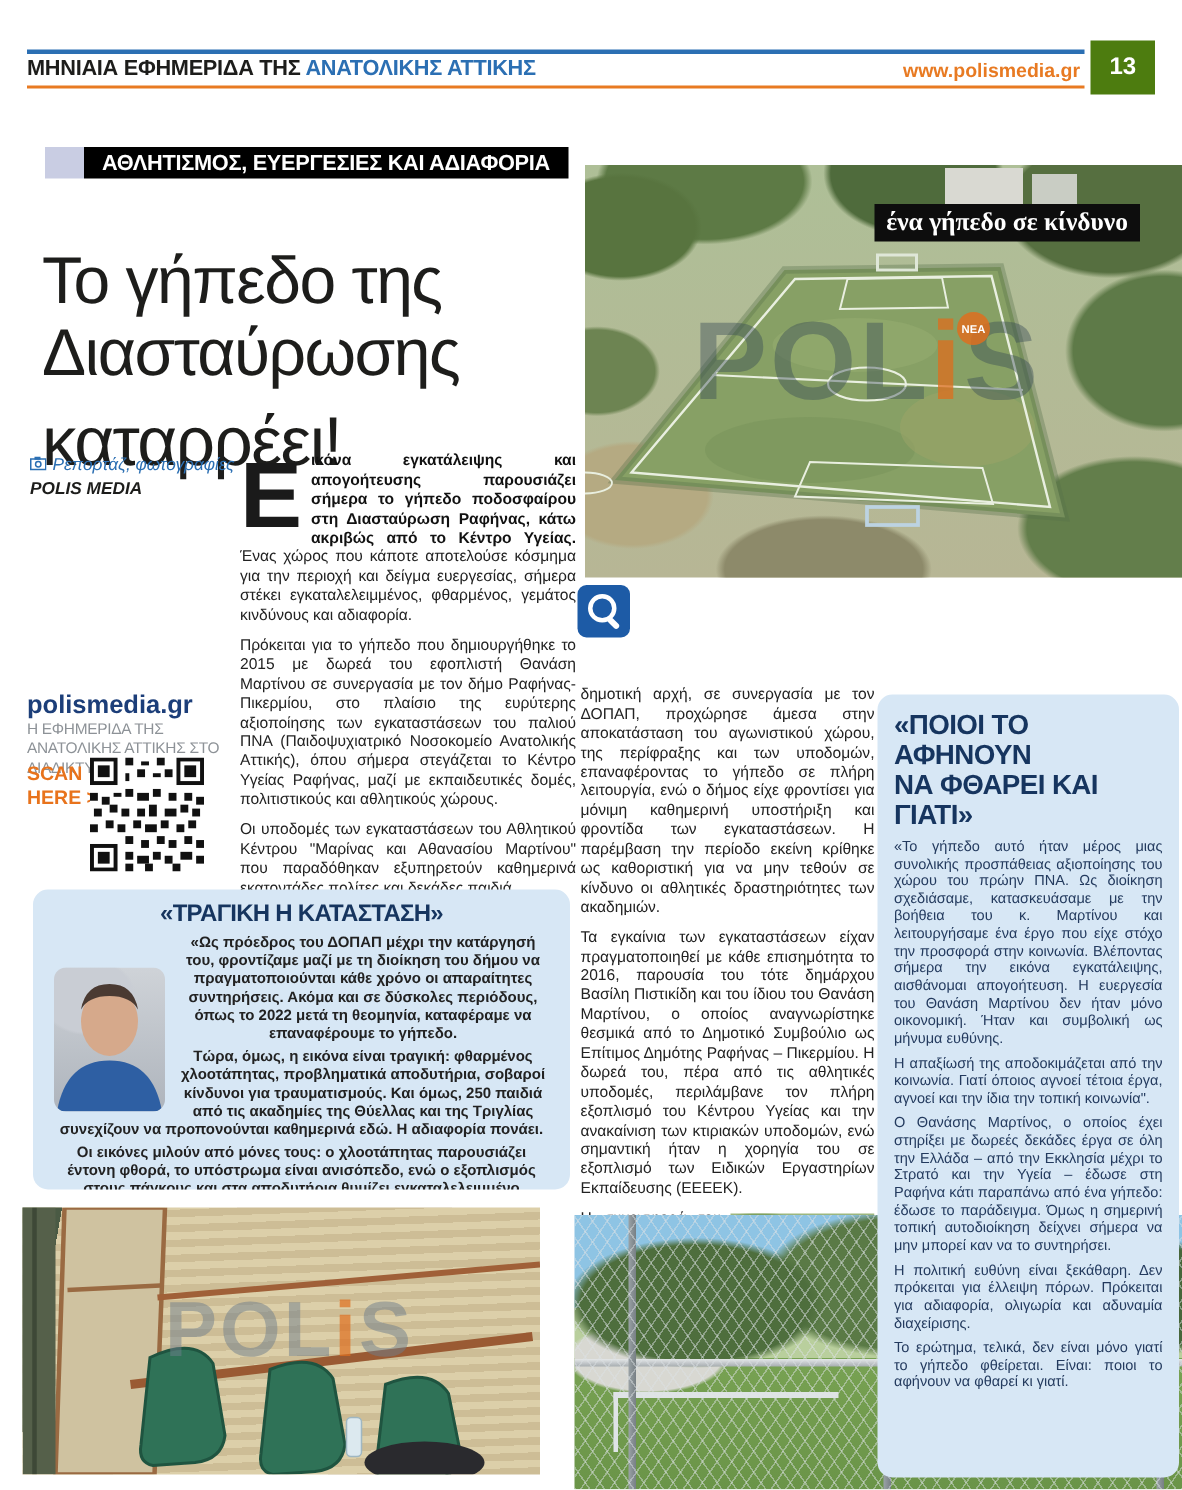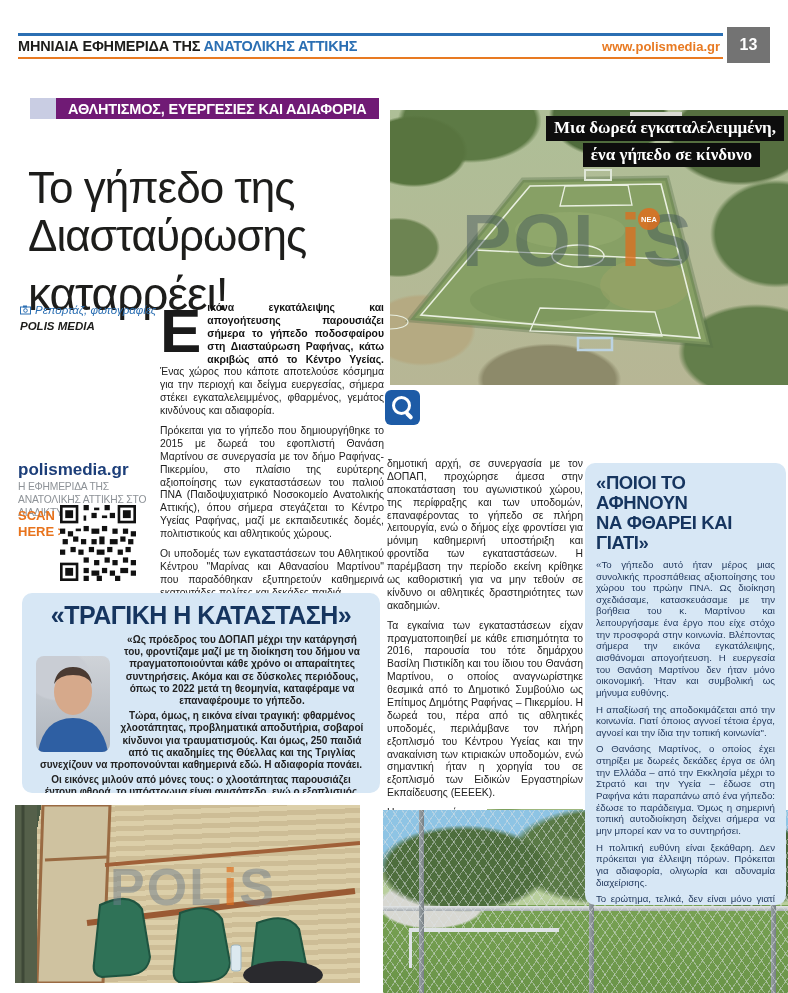--- a/index.html
+++ b/index.html
@@ -7,26 +7,26 @@
         font-family:"Liberation Sans",sans-serif;color:#1d1d1b;}
   .abs{position:absolute;}
 
   
   .hdr-topline{left:18px;top:33px;width:705px;height:3px;background:#2b6fb3;}
   .hdr-botline{left:18px;top:57px;width:705px;height:2px;background:#e87a22;}
   .masthead{left:18px;top:38px;font-size:14.5px;font-weight:bold;letter-spacing:-0.2px;}
   .masthead .black{color:#1d1d1b;}
   .masthead .blue{color:#2b6fb3;}
   .hdr-site{left:540px;top:39px;width:180px;text-align:right;font-size:13px;font-weight:bold;color:#e87a22;}
-  .pagebox{left:727px;top:27px;width:43px;height:36px;background:#737373;color:#fff;
+  .pagebox{left:727px;top:27px;width:43px;height:36px;background:#4d7c0f;color:#fff;
            display:flex;align-items:center;justify-content:center;font-size:16px;font-weight:bold;}
 
   
   .kicker-strip{left:30px;top:98px;width:26px;height:21px;background:#c9cde3;}
-  .kicker-bar{left:56px;top:98px;height:21px;background:#701a75;color:#fff;display:flex;align-items:center;
+  .kicker-bar{left:56px;top:98px;height:21px;background:#000000;color:#fff;display:flex;align-items:center;
               padding:0 12px;font-size:14.5px;font-weight:bold;letter-spacing:-0.2px;}
 
   
   .headline{left:28px;top:120px;width:360px;line-height:1.1;color:#1d1d1b;margin-top:44px;}
   .headline .l{font-size:44px;font-weight:400;letter-spacing:-1px;}
   .headline .b{font-size:46px;font-weight:400;letter-spacing:-1px;margin-top:8px;}
 
   
   .byline{left:20px;top:303px;width:140px;font-size:11.5px;line-height:1.3;font-style:italic;}
   .byline .lbl{color:#2b6fb3;}
@@ -76,26 +76,26 @@
   .body-txt p b{color:#111;}
   .dropcap{float:left;font-size:62px;line-height:0.85;font-weight:800;color:#1a1a1a;margin:3px 6px 0 0;}
   .portrait{float:right;width:96px;height:122px;margin:2px 0 0 6px;overflow:hidden;background:
       radial-gradient(60px 40px at 20% 20%, #7da05e 0 60%, transparent 65%),
       radial-gradient(70px 50px at 85% 30%, #86a868 0 60%, transparent 65%),
       linear-gradient(180deg,#9db77f,#7e9a60);}
 
   
   .qbox{background:#d7e7f5;border-radius:10px;}
   .qleft{left:22px;top:593px;width:358px;height:200px;padding:8px 14px 6px;box-sizing:border-box;overflow:hidden;}
-  .qleft h2{margin:0 0 4px;text-align:center;font-size:25px;letter-spacing:-0.5px;color:#16355f;}
+  .qleft h2{margin:0 0 4px;text-align:center;font-size:16px;letter-spacing:-0.5px;color:#16355f;}
   .qleft .qtext{font-size:10px;line-height:1.22;font-weight:bold;color:#222;text-align:center;margin:0 0 3px;}
   .mug{float:left;width:74px;height:96px;margin:22px 8px 0 0;border-radius:8px;overflow:hidden;background:
       radial-gradient(50px 40px at 30% 20%, #c9cdd4 0 60%, transparent 65%),
       linear-gradient(180deg,#cfd3d8,#aeb4bc);}
-  .qright{left:585px;top:463px;width:201px;height:442px;padding:10px 11px;box-sizing:border-box;overflow:hidden;z-index:5;}
+  .qright{left:585px;top:463px;width:201px;height:522px;padding:10px 11px;box-sizing:border-box;overflow:hidden;z-index:5;}
   .qright h2{margin:0 0 6px;font-size:18.5px;line-height:1.08;letter-spacing:-0.4px;color:#16355f;}
   .qright p{margin:0 0 5px;font-size:9.7px;line-height:1.2;text-align:justify;color:#233a5e;}
 
   
   .photo-bl{left:15px;top:805px;width:345px;height:178px;overflow:hidden;background:
      linear-gradient(100deg,#4a5a44 0 26px, transparent 26px),
      repeating-linear-gradient(178deg,#dccfa9 0 5px,#cdbd96 5px 10px);}
   .wm-bl{left:95px;top:52px;font-size:52px;font-weight:800;letter-spacing:2px;color:rgba(110,125,140,0.5);}
   .wm-bl .oi{color:rgba(222,110,30,0.7);}
   .photo-br{left:383px;top:810px;width:405px;height:183px;overflow:hidden;background:
@@ -160,21 +160,21 @@
       <polygon points="150,198 265,202 272,226 140,221" fill="none" stroke="#e9efe0" stroke-width="1.3"></polygon>
       <ellipse cx="205,212" cy="212" rx="18" ry="7" fill="none" stroke="#e9efe0" stroke-width="1.2"></ellipse>
       <rect x="195" y="60" width="26" height="10" fill="none" stroke="#dfe7d8" stroke-width="2"></rect>
       <rect x="188" y="228" width="34" height="12" fill="none" stroke="#bcd3e2" stroke-width="2.5"></rect>
       <rect x="240" y="2" width="52" height="26" fill="#d9d9d2"></rect>
       <rect x="298" y="6" width="30" height="20" fill="#c9cdc4"></rect>
     </svg>
     <div class="abs wm-main"><span>POL</span><span class="oi">i</span><span>S</span></div>
     <div class="abs nea">ΝΕΑ</div>
     <div class="abs cap">
-      <span class="c1">Μια δωρεά εγκαταλελειμμένη,</span><br>
+      <br>
       <span class="c2">ένα γήπεδο σε κίνδυνο</span>
     </div>
   </div>
 
   <div class="abs callout-icon">
     <span class="ring"></span>
       <span class="stem"></span>
   </div>
 
   <div class="abs promo-site">polismedia.gr</div>

